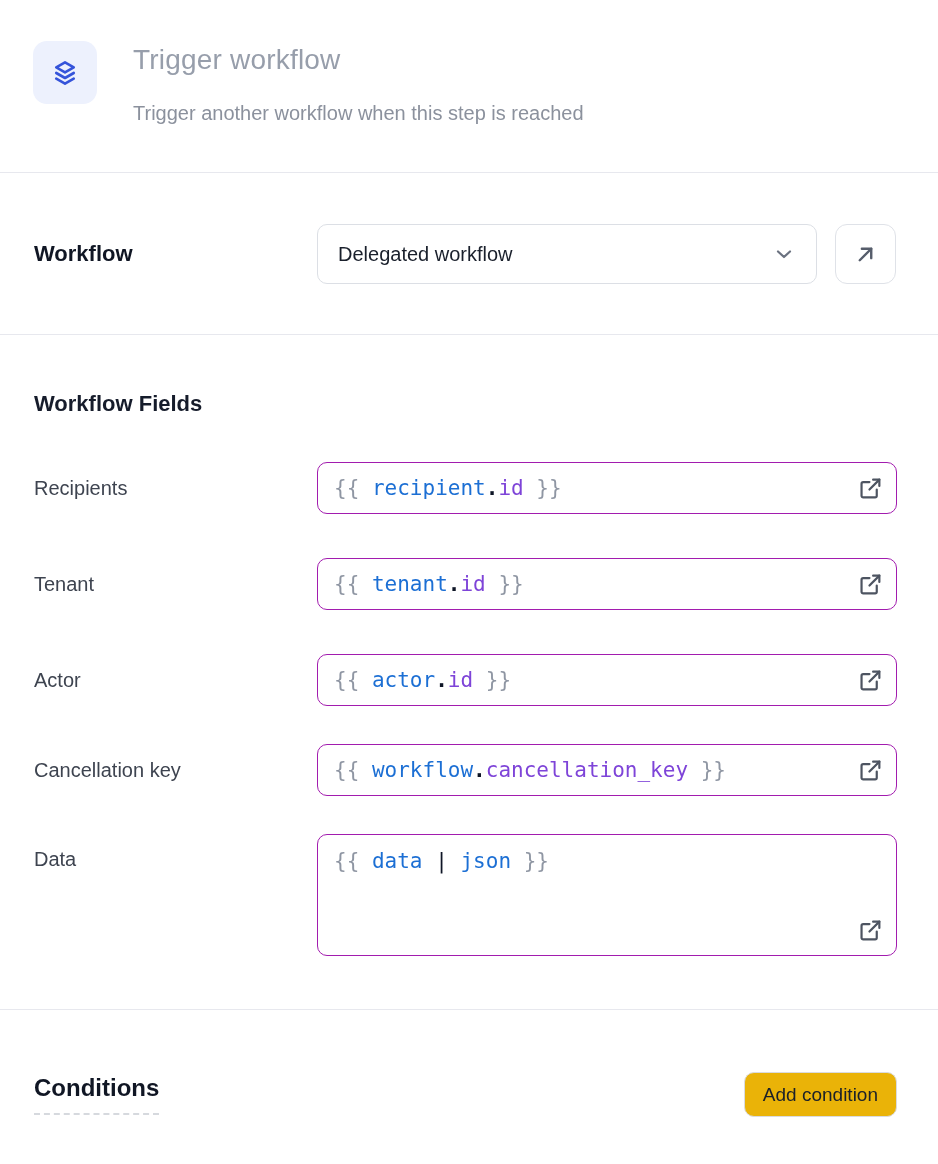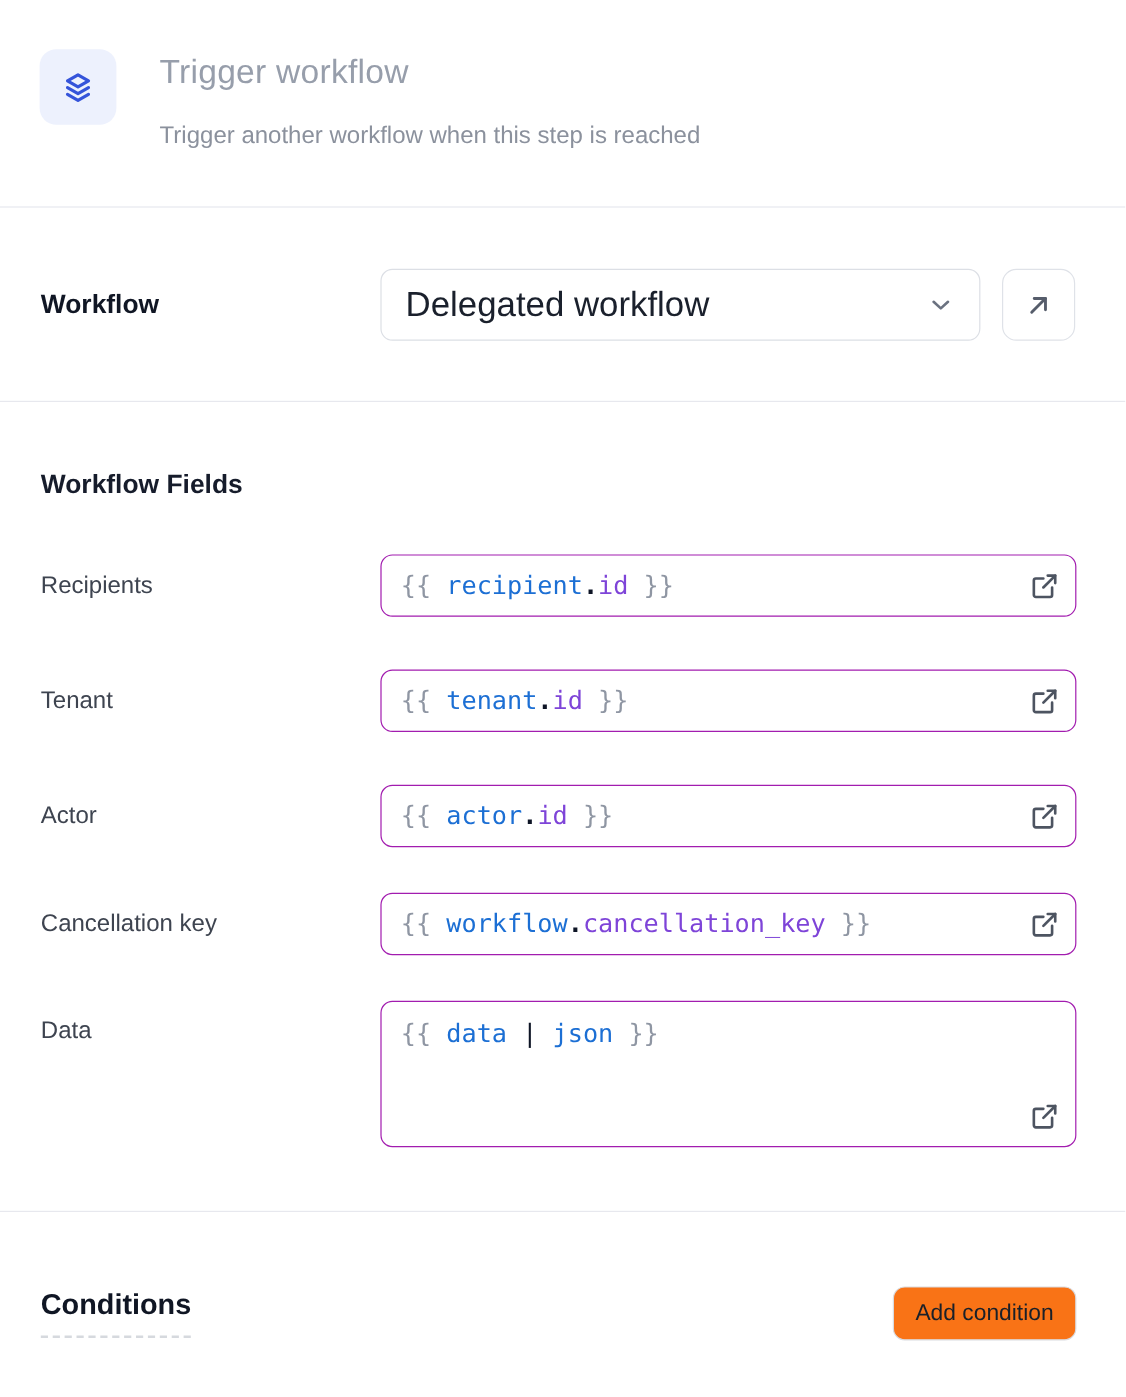--- a/index.html
+++ b/index.html
@@ -26,21 +26,21 @@
 
   
   .workflow-row { display:flex; align-items:center; margin:51px 41px 0 34px; }
   .row-label { width:283px; flex:0 0 auto; }
   .workflow-label { font-size:22px; font-weight:600; color:#101624; }
   .select {
     width:500px; height:60px; border:1px solid #dcdfe5; border-radius:10px;
     background:#fff; display:flex; align-items:center; padding:0 20px;
     cursor:pointer;
   }
-  .select-value { font-size:29px; color:#1a202c; flex:1; }
+  .select-value { font-size:20px; color:#1a202c; flex:1; }
   .open-btn {
     margin-left:18px; width:61px; height:60px; border:1px solid #dfe2e8;
     border-radius:12px; background:#fff; display:flex; align-items:center;
     justify-content:center; cursor:pointer;
   }
 
   
   .section-heading { margin:55px 40px 0 34px; font-size:22px; line-height:28px; font-weight:600; color:#161c2b; }
   .field-row { display:flex; margin:44px 41px 0 34px; }
   .field-row.first { margin-top:44px; }
@@ -69,21 +69,21 @@
   }
   .field-box.tall .ext-link { top:auto; bottom:12px; transform:none; }
 
   
   .conditions-row { display:flex; align-items:center; justify-content:space-between; margin:62px 41px 0 34px; }
   .conditions-heading {
     font-size:24px; font-weight:700; color:#101624; display:inline-block;
     padding-bottom:11px; border-bottom:2px dashed #d6d9de;
   }
   .add-condition-btn {
-    background:#f97316; border:1px solid #d9dbe0; border-radius:10px;
+    background:#eab308; border:1px solid #d9dbe0; border-radius:10px;
     padding:10px 18px; font-family:"Liberation Sans",sans-serif;
     font-size:19px; font-weight:500; color:#1a2029; cursor:pointer;
     height:45px; display:flex; align-items:center;
   }
   svg { display:block; }
 </style>
 </head>
 <body>
 
 <div class="page">

